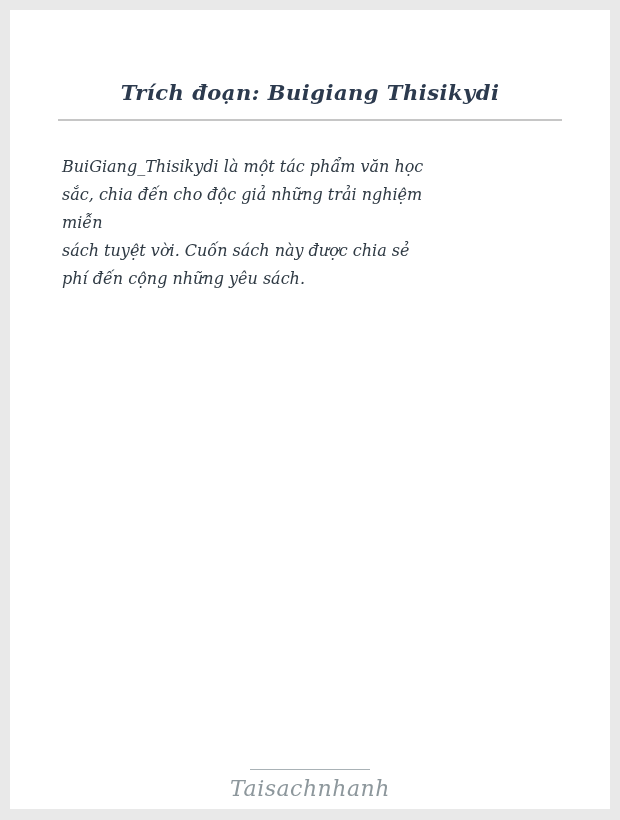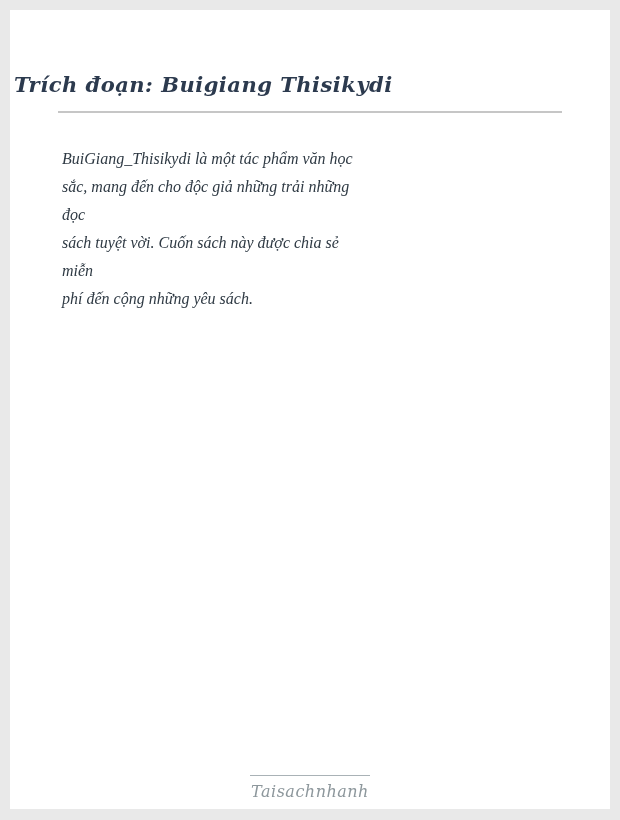--- a/index.html
+++ b/index.html
@@ -23,35 +23,34 @@
     left: 10px;
     top: 10px;
     width: 600px;
     height: 799px;
     background: #ffffff;
   }
   .header {
     padding-top: 58px;
   }
   .title {
-    margin: 4px;
-    text-align: left;
+    margin: 12px;
+    text-align: center;
     font-size: 21px;
     font-weight: bold;
     font-style: italic;
     color: #2c3a4e;
     letter-spacing: 0.5px;
   }
   .divider {
     margin: 14px 48px 0 48px;
     border-bottom: 2px solid #c6c6c6;
   }
   .content {
     margin: 32px 50px 4px 52px;
-    font-family: Liberation Serif, serif;
   }
   .line {
     margin: 0;
     font-size: 16px;
     font-style: italic;
     color: #2f3a44;
     line-height: 28px;
     white-space: nowrap;
   }
   .footer {
@@ -60,43 +59,42 @@
     bottom: 8px;
     width: 100%;
     text-align: center;
   }
   .footer-divider {
     width: 120px;
     margin: 0 auto 6px auto;
     border-bottom: 1px solid #a9b2b6;
   }
   .footer-text {
-    font-size: 16px;
+    font-size: 22px;
     font-style: italic;
     color: #8d979c;
     letter-spacing: 0.5px;
   }
 </style>
 </head>
 <body>
 
 <div class="canvas">
   <div class="page">
 
     <div class="header">
       <h1 class="title">Trích đoạn: Buigiang Thisikydi</h1>
       <div class="divider"></div>
     </div>
 
     <div class="content">
       <p class="line">BuiGiang_Thisikydi là một tác phẩm văn học</p>
-      <p class="line">sắc, mang đến cho độc giả những trải những</p>
-      <p class="line">đọc</p>
+      <p class="line">sắc, chia đến cho độc giả những trải nghiệm</p>
+      <p class="line">miễn</p>
       <p class="line">sách tuyệt vời. Cuốn sách này được chia sẻ</p>
-      <p class="line">miễn</p>
       <p class="line">phí đến cộng những yêu sách.</p>
     </div>
 
     <div class="footer">
       <div class="footer-divider"></div>
       <div class="footer-text">Taisachnhanh</div>
     </div>
 
   </div>
 </div>

